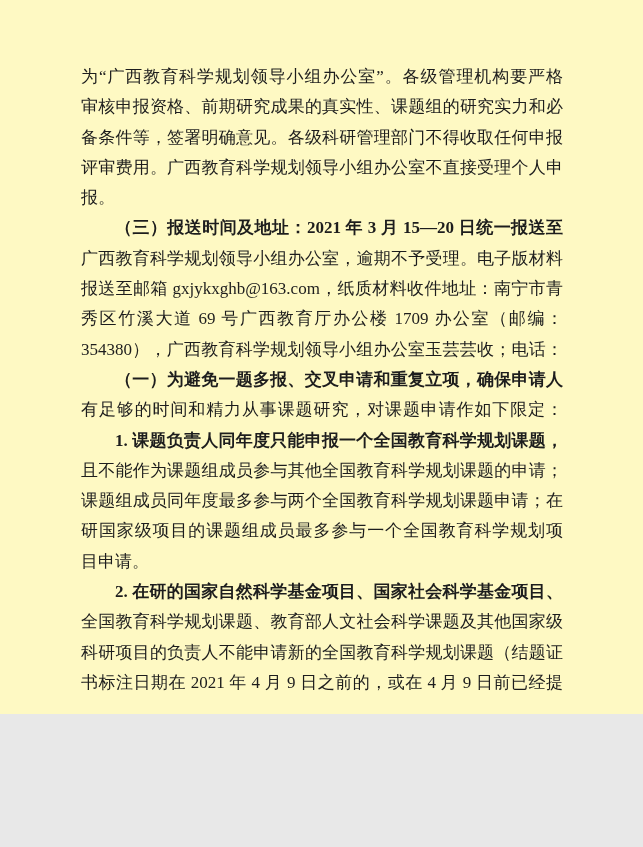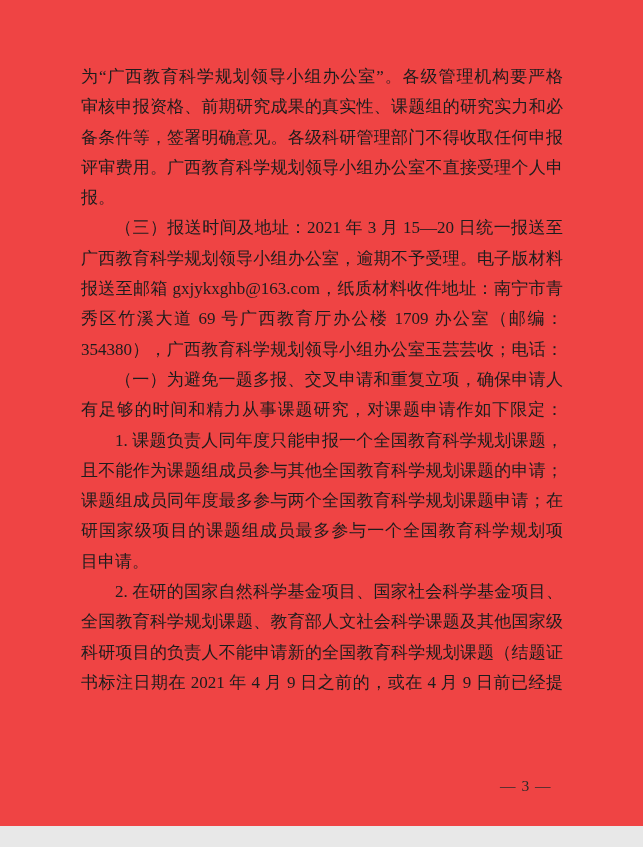--- a/index.html
+++ b/index.html
@@ -3,22 +3,22 @@
 <meta charset="utf-8">
 <style>
   html, body {
     margin: 0;
     padding: 0;
     background: #e8e8e8;
   }
   .page {
     position: relative;
     width: 643px;
-    height: 826px;
-    background: #ef4444;
+    height: 714px;
+    background: #fef9c3;
     overflow: hidden;
     font-family: "Liberation Serif", "DejaVu Serif", serif;
   }
   .doc-body {
     position: absolute;
     left: 81px;
     top: 62px;
     width: 482px;
     color: #1d1d1d;
     font-size: 17px;
@@ -30,20 +30,21 @@
     text-align: left;
     white-space: nowrap;
   }
   .line.justified {
     white-space: normal;
     text-align: justify;
     text-align-last: justify;
   }
   .line.indent {
     text-indent: 2em;
+    font-weight: bold;
   }
   .line.heading {
     font-weight: 700;
     font-family: "Liberation Sans", "DejaVu Sans", sans-serif;
     font-size: 17.5px;
     letter-spacing: 1px;
   }
   .footer {
     position: absolute;
     left: 500px;

